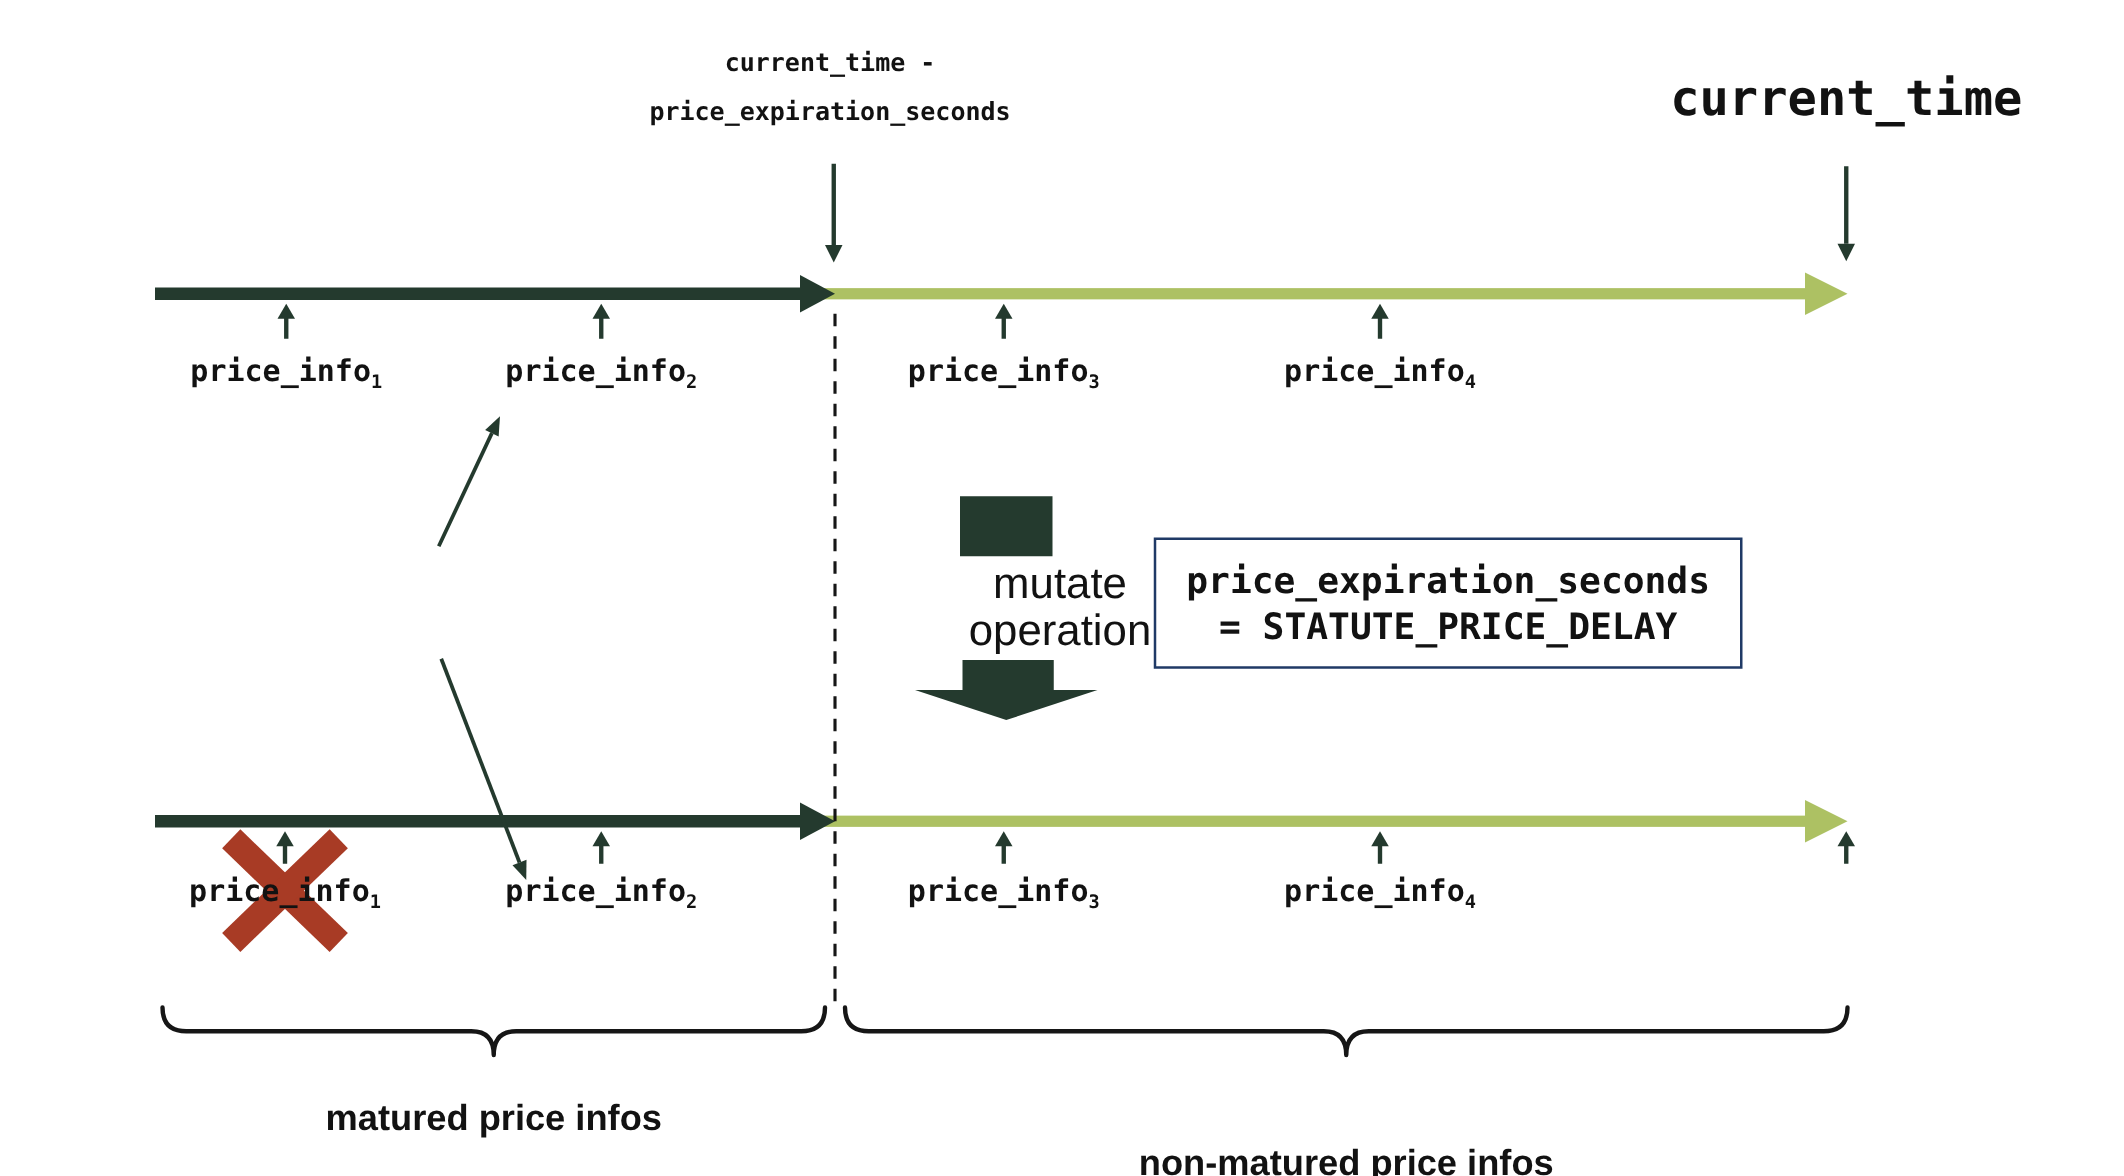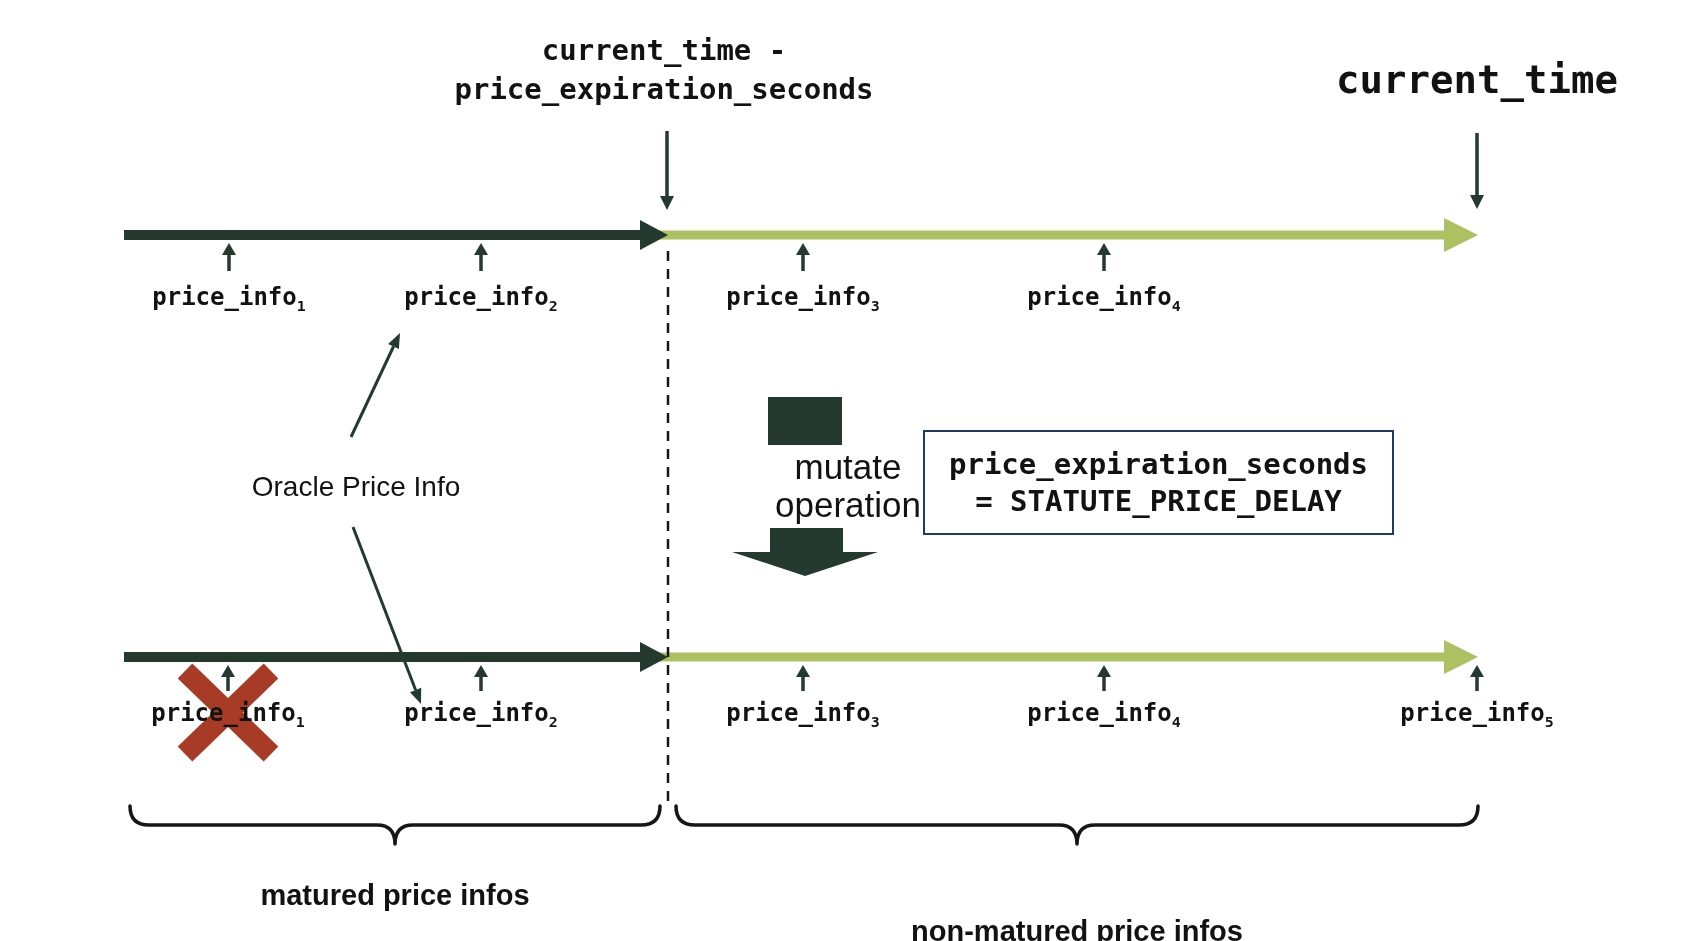--- a/index.html
+++ b/index.html
@@ -17,21 +17,21 @@
   .stroke-dark{stroke:var(--dark-green,#243a2e);}
   .fill-light{fill:var(--light-green,#adc163);}
   .stroke-red{stroke:var(--red,#a83b25);}
   .stroke-ink{stroke:var(--ink,#161616);}
 
   .label{position:absolute;white-space:nowrap;color:#121212;}
   .center{transform:translateX(-50%);text-align:center;}
   .mono{font-family:"DejaVu Sans Mono","Liberation Mono",monospace;font-weight:bold;}
   .sans{font-family:"Liberation Sans",sans-serif;font-weight:normal;}
 
-  .cutoff-label{left:664px;top:31px;font-size:29px;line-height:39px;}
+  .cutoff-label{left:664px;top:31px;font-size:20px;line-height:39px;}
   .current-time-label{left:1477px;top:60px;font-size:39px;line-height:39px;}
 
   .marker{font-size:24px;line-height:36px;}
   .marker sub{font-size:0.62em;line-height:0;}
   .row1{top:279px;}
   .row2{top:695px;}
 
   .oracle-label{left:356px;top:470px;font-size:28px;line-height:34px;}
   .mutate-label{left:848px;top:448px;font-size:35px;line-height:38px;}
 
@@ -155,23 +155,21 @@
 
   <div class="label mono center marker row1" style="left:229px;"><span>price_info</span><sub>1</sub></div>
   <div class="label mono center marker row1" style="left:481px;"><span>price_info</span><sub>2</sub></div>
   <div class="label mono center marker row1" style="left:803px;"><span>price_info</span><sub>3</sub></div>
   <div class="label mono center marker row1" style="left:1104px;"><span>price_info</span><sub>4</sub></div>
 
   <div class="label mono center marker row2" style="left:228px;"><span>price_info</span><sub>1</sub></div>
   <div class="label mono center marker row2" style="left:481px;"><span>price_info</span><sub>2</sub></div>
   <div class="label mono center marker row2" style="left:803px;"><span>price_info</span><sub>3</sub></div>
   <div class="label mono center marker row2" style="left:1104px;"><span>price_info</span><sub>4</sub></div>
-  <div class="label mono center marker row2" style="left:1477px;"><span>price_info</span><sub>5</sub></div>
 
-  <div class="label sans center oracle-label">Oracle Price Info</div>
 
   <div class="label sans center mutate-label">
     <div>mutate</div>
     <div>operation</div>
   </div>
 
   <div class="formula-box mono">
     <div>price_expiration_seconds</div>
     <div>= STATUTE_PRICE_DELAY</div>
   </div>

